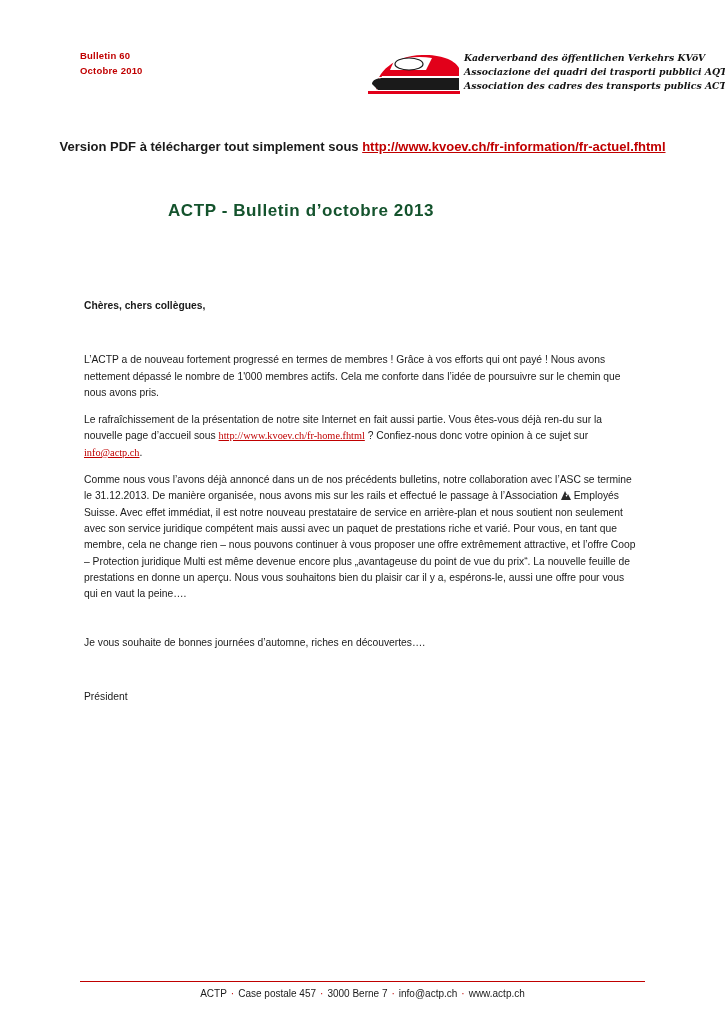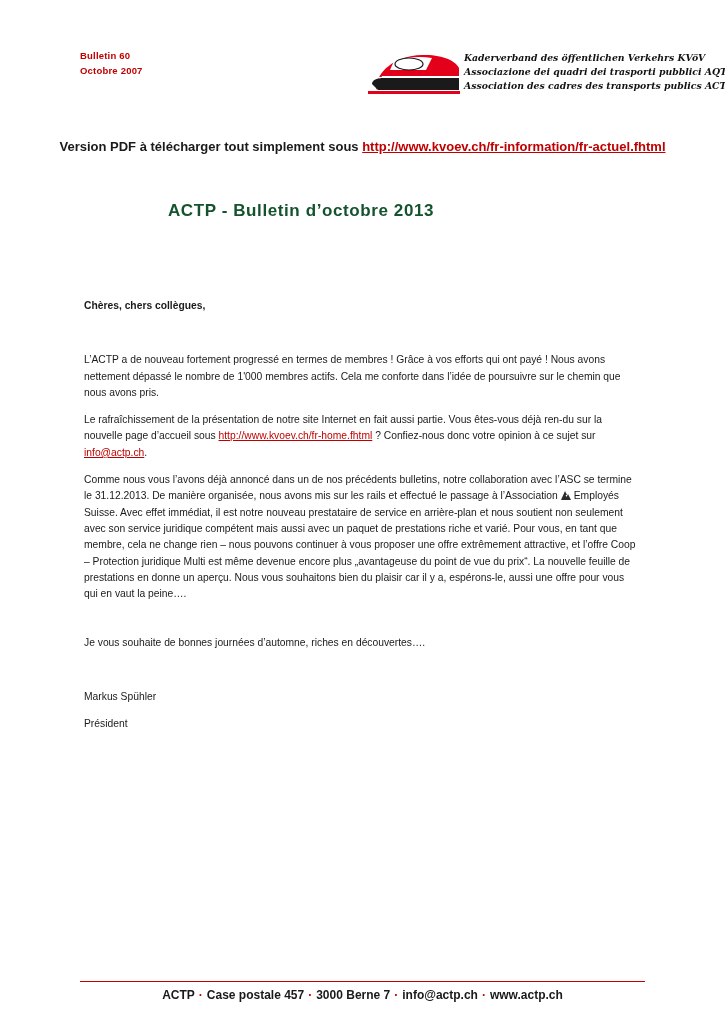--- a/index.html
+++ b/index.html
@@ -111,20 +111,21 @@
   .salutation {
     font-weight: bold;
     margin: 0 0 38px 0;
   }
   .para {
     margin: 0 0 11px 0;
   }
   .para a {
     color: #c00000;
     text-decoration: underline;
+    font-family: Liberation Serif, serif;
   }
   .gap-big { height: 26px; }
   .gap-med { height: 22px; }
 
   .inline-logo {
     display: inline-block;
     width: 12px;
     height: 11px;
     position: relative;
     top: 2px;
@@ -142,35 +143,35 @@
     width: 565px;
     height: 1px;
     background: #c00000;
   }
   .footer-text {
     position: absolute;
     top: 988px;
     left: 0;
     width: 725px;
     text-align: center;
-    font-size: 12px;
-    font-weight: bold;
+    font-size: 10px;
+    font-weight: normal;
     color: #1a1a1a;
   }
   .footer-text .sep { color: #c00000; padding: 0 4px; }
 </style>
 </head>
 <body>
 
 <div class="page">
 
   <div class="header">
     <div class="bulletin-block">
       <div>Bulletin 60</div>
-      <div>Octobre 2007</div>
+      <div>Octobre 2010</div>
     </div>
 
     <div class="logo-block">
       <svg class="logo-train" viewBox="0 0 92 48">
         <path d="M8 40 C8 22 26 6 54 5 C74 4 88 11 91 18 L91 26 L14 26 Z" fill="#e2001a"></path>
         <path d="M10 27 L91 27 L91 33 L14 33 Z" fill="#ffffff"></path>
         <path d="M4 34 C4 30 9 28 16 28 L91 28 L91 40 L10 40 Z" fill="#1a1a1a"></path>
         <path d="M26 11 C38 7 52 6 64 8 L58 20 L22 20 Z" fill="#ffffff"></path>
         <ellipse cx="41" cy="14" rx="14" ry="6" fill="#ffffff" stroke="#1a1a1a" stroke-width="1.2"></ellipse>
         <path d="M0 41 L92 41 L92 44 L0 44 Z" fill="#e2001a"></path>
@@ -199,21 +200,20 @@
     <p class="para"><span>Comme nous vous l’avons déjà annoncé dans un de nos précédents bulletins, notre collaboration avec l’ASC se termine le 31.12.2013. De manière organisée, nous avons mis sur les rails et effectué le passage à l’Association</span><span class="inline-logo"><svg viewBox="0 0 12 11" width="12" height="11">
             <path d="M1 10 L5 1 L7 5 L5.5 5 L6.6 7 L8 4 L11 10 Z" fill="#2b2b2b"></path>
           </svg></span><span>Employés Suisse. Avec effet immédiat, il est notre nouveau prestataire de service en arrière-plan et nous soutient non seulement avec son service juridique compétent mais aussi avec un paquet de prestations riche et varié. Pour vous, en tant que membre, cela ne change rien – nous pouvons continuer à vous proposer une offre extrêmement attractive, et l’offre Coop – Protection juridique Multi est même devenue encore plus „avantageuse du point de vue du prix“. La nouvelle feuille de prestations en donne un aperçu. Nous vous souhaitons bien du plaisir car il y a, espérons-le, aussi une offre pour vous qui en vaut la peine….</span></p>
 
     <div class="gap-med"></div>
 
     <p class="para">Je vous souhaite de bonnes journées d’automne, riches en découvertes….</p>
 
     <div class="gap-big"></div>
 
-    <p class="sign-name">Markus Spühler</p>
     <p class="sign-role">Président</p>
   </div>
 
   <div class="footer-rule"></div>
   <div class="footer-text">
     <span>ACTP</span><span class="sep">·</span><span>Case postale 457</span><span class="sep">·</span><span>3000 Berne 7</span><span class="sep">·</span><span>info@actp.ch</span><span class="sep">·</span><span>www.actp.ch</span>
   </div>
 
 </div>
 

